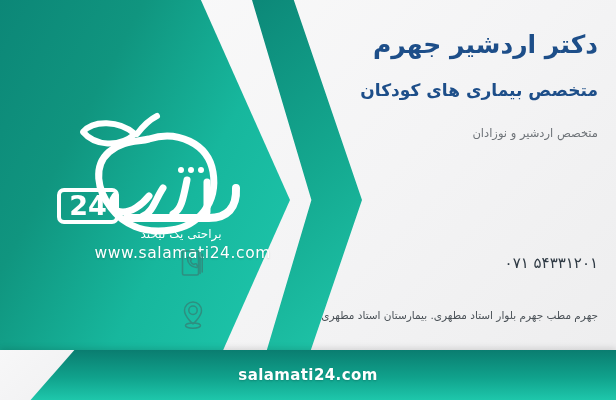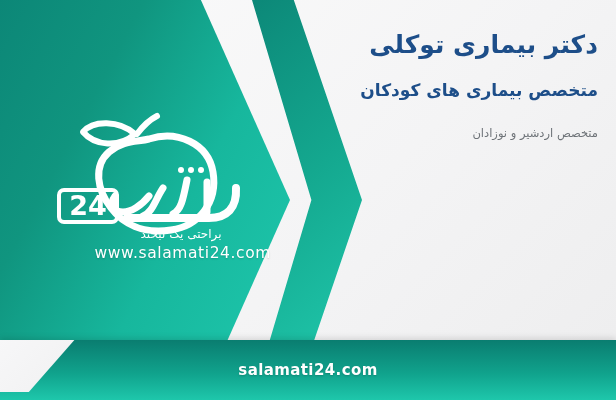--- a/index.html
+++ b/index.html
@@ -75,21 +75,21 @@
     color:#2e8f80;
   }
   .c-icon svg{display:block;}
   .c-text{
     flex:1 1 auto;text-align:right;color:#3b4248;
   }
   .phone-text{font-size:15px;letter-spacing:.5px;color:#2f3a44;}
   .addr-text{font-size:10.5px;color:#4a5157;line-height:1.6;}
   
   .footer{
-    position:absolute;left:0;right:0;bottom:0;height:60px;
+    position:absolute;left:0;right:0;bottom:0;height:50px;
     background:linear-gradient(180deg,#0a7d70 0%,#10a28c 55%,#1ec7ab 100%);
     display:flex;align-items:center;justify-content:center;
     box-shadow:0 -2px 6px rgba(0,0,0,.12);
   }
   .footer-cut{
     position:absolute;left:0;top:0;height:52px;width:120px;
     background:linear-gradient(135deg,#f7f7f8 0%,#eeeeef 100%);
     clip-path:polygon(0 0, 62% 0, 24% 100%, 0 100%);
   }
   .footer-url{
@@ -135,28 +135,53 @@
         <rect x="28" y="94" width="58" height="32" rx="5" fill="none" stroke="#ffffff" stroke-width="4"></rect>
         <text x="57" y="119" text-anchor="middle" fill="#ffffff" font-family="DejaVu Sans, sans-serif" font-size="27" font-weight="bold">24</text>
       </g>
 
       <text x="150" y="142" text-anchor="middle" fill="#ffffff" direction="rtl" font-family="DejaVu Sans, sans-serif" font-size="12">براحتی یک لبخند</text>
     </svg>
     <div class="logo-url">www.salamati24.com</div>
   </div>
 
   <div class="content">
-    <h1 class="doc-name">دکتر بیماری  توکلی</h1>
+    <h1 class="doc-name">دکتر اردشیر  جهرم</h1>
     <p class="spec-primary">متخصص بیماری های کودکان</p>
     <p class="spec-secondary">متخصص اردشیر و نوزادان</p>
   </div>
 
   <div class="contacts">
 
+    <div class="c-row">
+      <span class="c-icon">
+        <svg width="24" height="28" viewBox="0 0 24 28" fill="none" stroke="#2e8f80" stroke-width="1.6" stroke-linecap="round" stroke-linejoin="round">
+          <rect x="1.5" y="2" width="16" height="24" rx="1.5"></rect>
+          <path d="M19 3.5 L19 24.5"></path>
+          <path d="M21.2 5 L21.2 23"></path>
+          <path d="M6.5 9.5 C6.5 8.5 7.3 8 8.1 8.4 L9.6 9.2 C10.3 9.6 10.5 10.4 10.1 11
+                   L9.4 12 C10.1 13.6 11.2 14.8 12.8 15.6 L13.8 14.9
+                   C14.4 14.5 15.2 14.7 15.6 15.4 L16.4 16.9
+                   C16.8 17.7 16.3 18.5 15.3 18.5 C10.6 18.5 6.5 14.3 6.5 9.5 Z"></path>
+        </svg>
+      </span>
+      <span class="c-text phone-text">۵۴۳۳۱۲۰۱ ۰۷۱</span>
+    </div>
 
+    <div class="c-row">
+      <span class="c-icon">
+        <svg width="26" height="30" viewBox="0 0 26 30" fill="none" stroke="#2e8f80" stroke-width="1.5" stroke-linecap="round" stroke-linejoin="round">
+          <path d="M13 2 C8.3 2 4.5 5.8 4.5 10.5 C4.5 16.5 13 24 13 24
+                   C13 24 21.5 16.5 21.5 10.5 C21.5 5.8 17.7 2 13 2 Z"></path>
+          <circle cx="13" cy="10.3" r="4.2"></circle>
+          <ellipse cx="13" cy="25.6" rx="7.5" ry="2.6"></ellipse>
+        </svg>
+      </span>
+      <span class="c-text addr-text">جهرم مطب جهرم بلوار استاد مطهری. بیمارستان استاد مطهری</span>
+    </div>
 
   </div>
 
   <div class="footer">
     <div class="footer-cut"></div>
     <span class="footer-url">salamati24.com</span>
   </div>
 
 </div>
 

